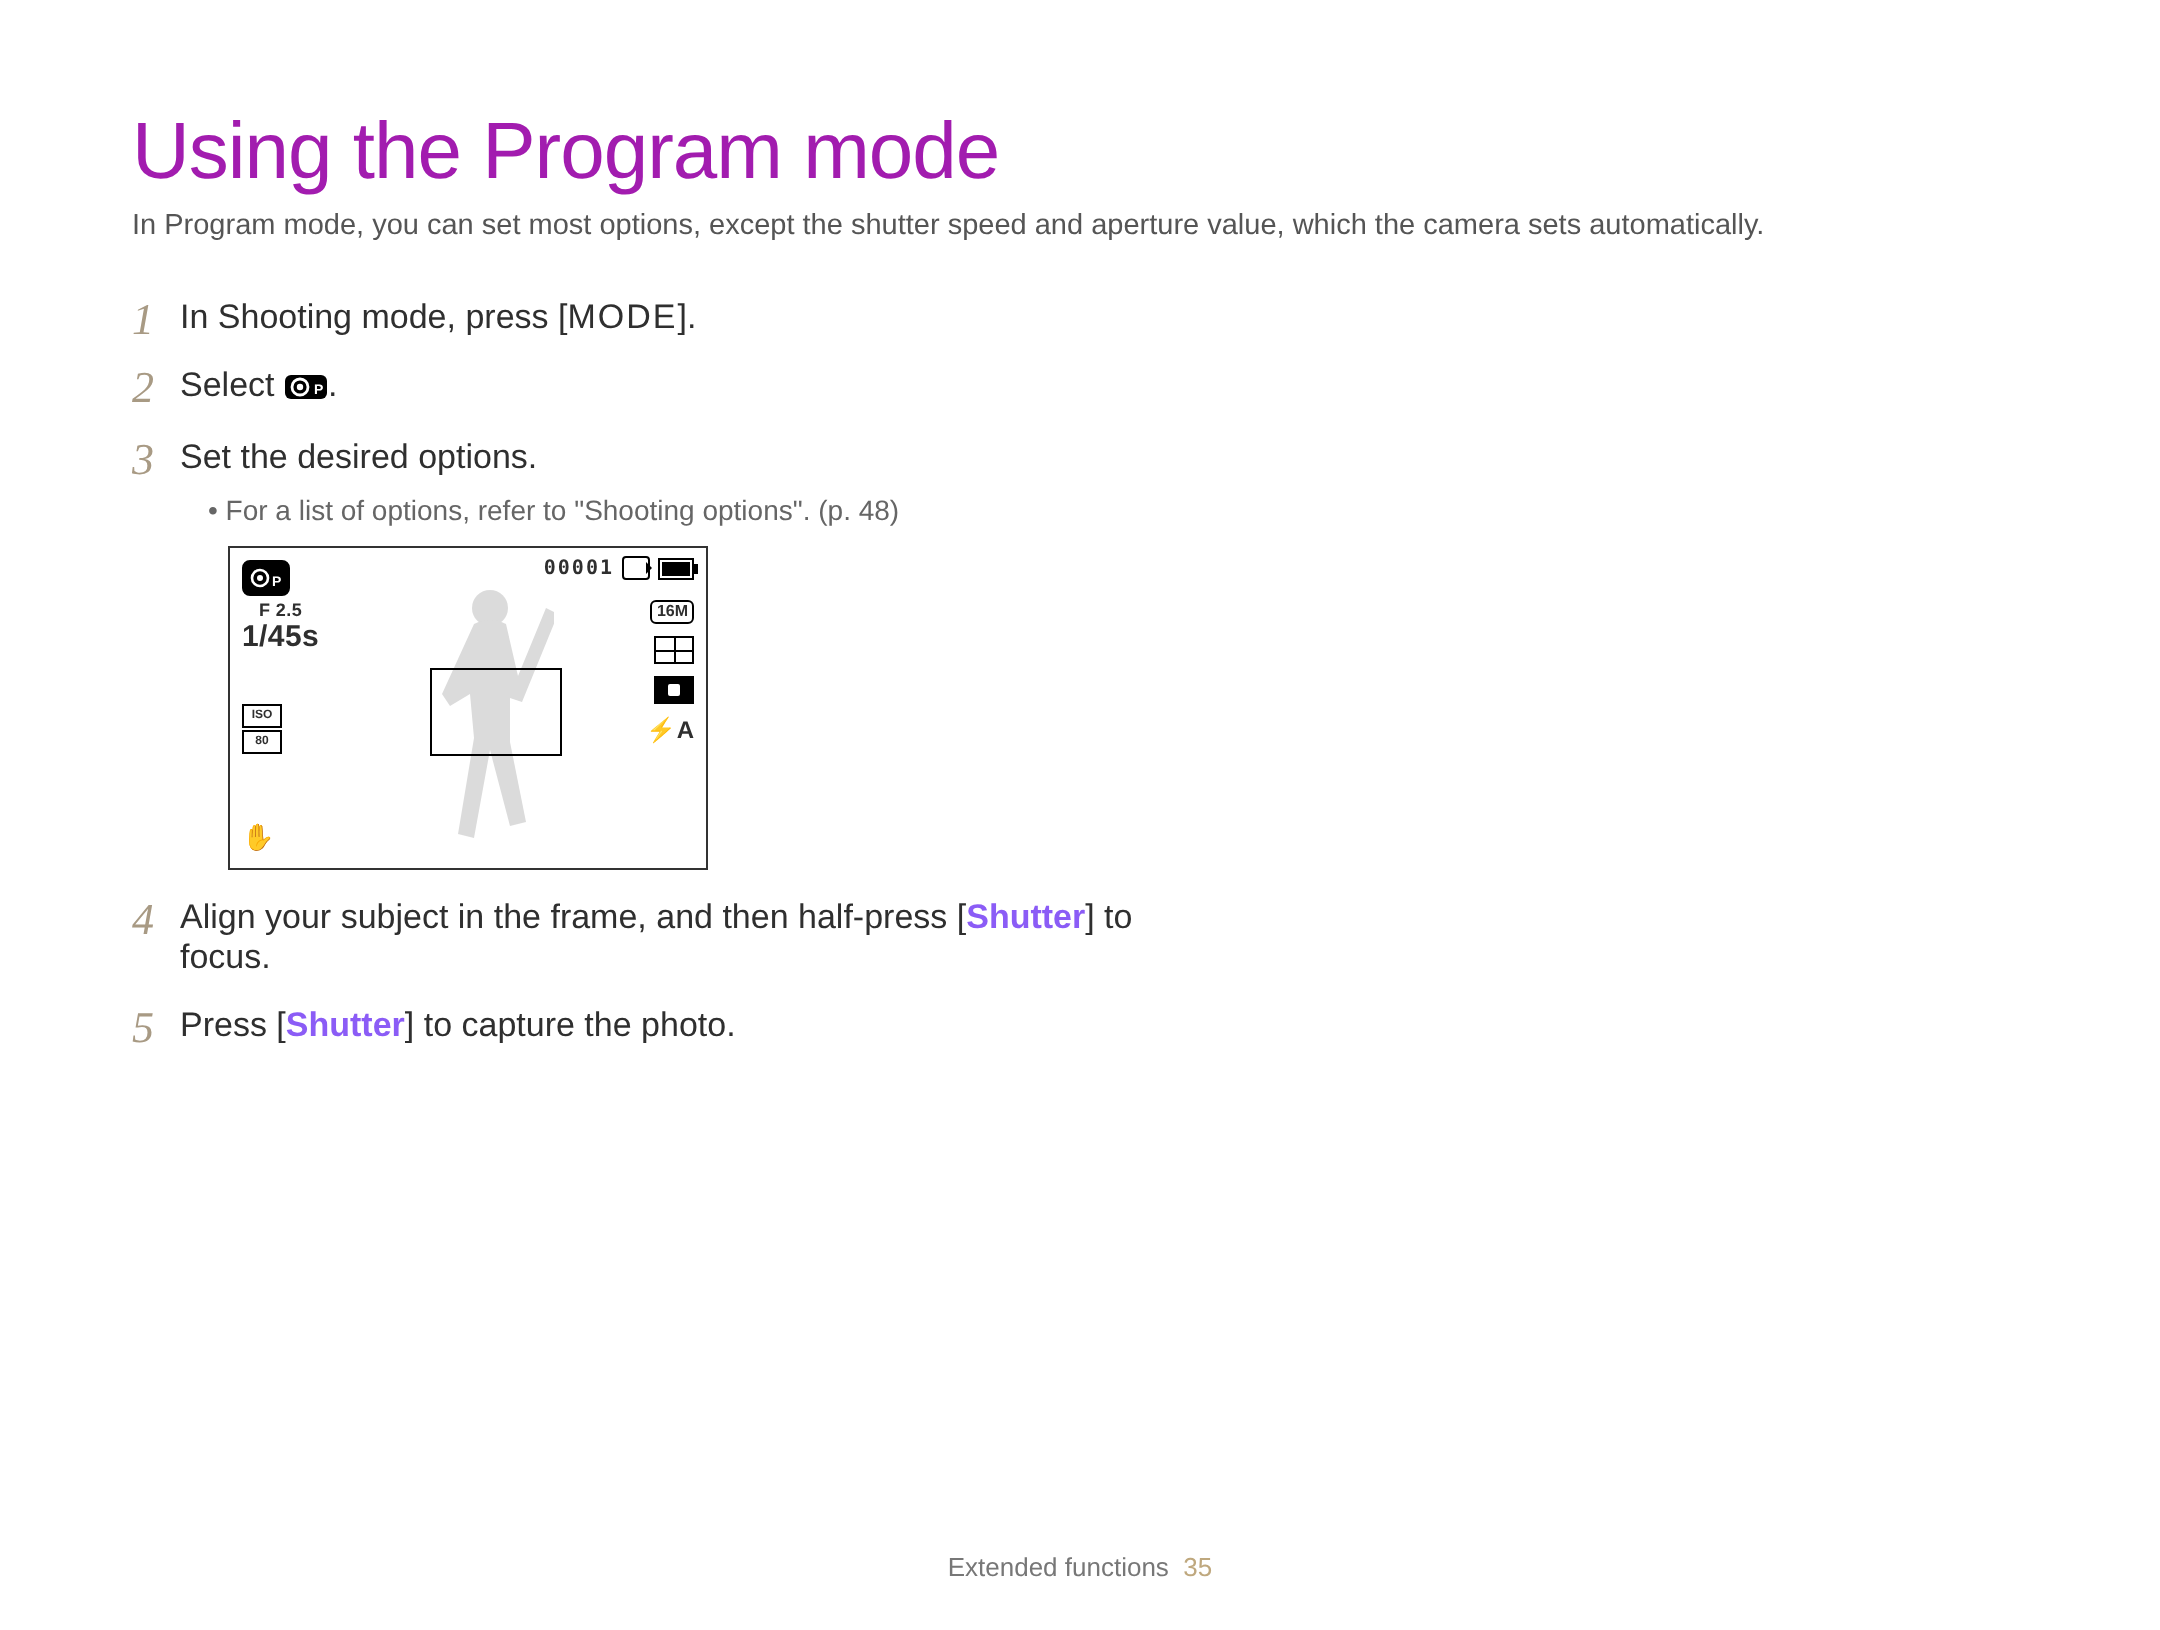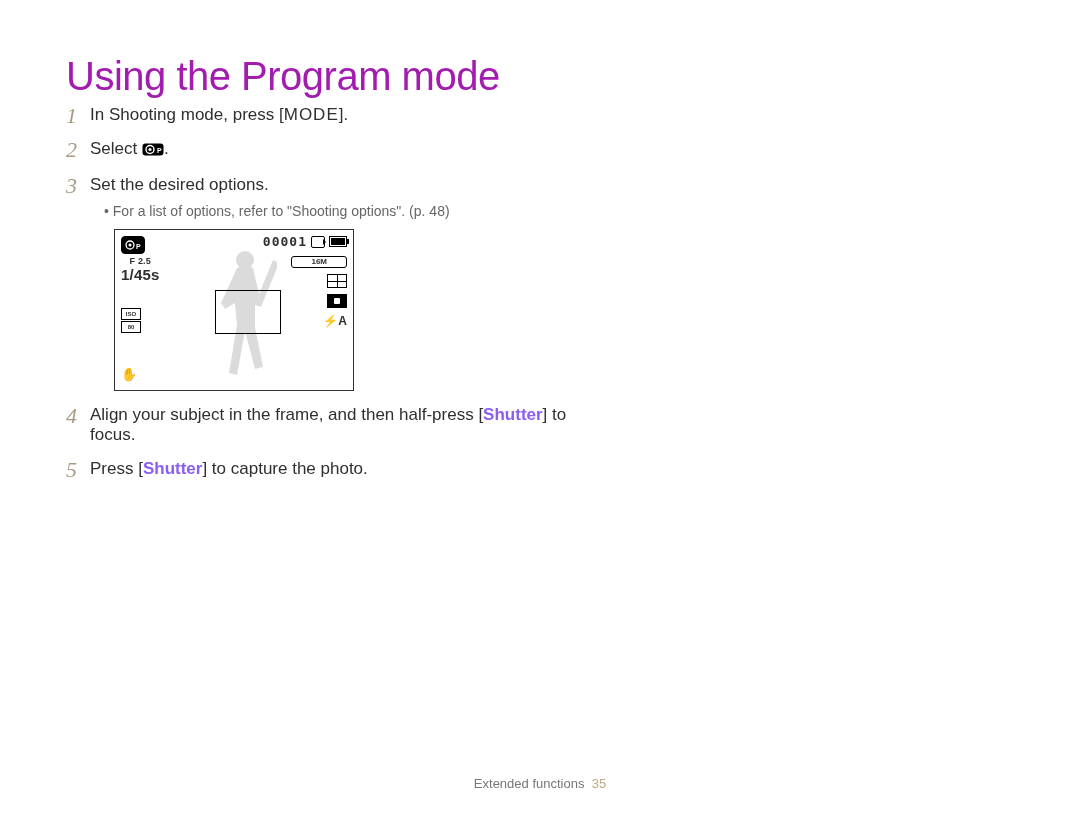--- a/index.html
+++ b/index.html
@@ -76,28 +76,28 @@
   }
   .lcd .tl{position:absolute;left:6px;top:6px;}
   .lcd .tl .mode-icon{width:22px;height:16px;border:1.5px solid #000;border-radius:4px;display:flex;align-items:center;justify-content:center;font-size:9px;font-weight:700;background:#000;color:#fff;}
   .lcd .tl .aperture{font-size:9px;font-weight:700;margin-top:2px;letter-spacing:0.2px;text-align:center;}
   .lcd .tl .shutter{font-size:15px;font-weight:700;letter-spacing:0.2px;}
   .lcd .ml{position:absolute;left:6px;top:78px;}
   .lcd .ml .iso-box{width:18px;height:10px;border:1.2px solid #000;font-size:6px;font-weight:700;display:flex;align-items:center;justify-content:center;margin-bottom:1px;}
   .lcd .bl{position:absolute;left:6px;bottom:6px;}
   .lcd .bl .ois{font-size:13px;}
   .lcd .tr{position:absolute;right:6px;top:4px;display:flex;align-items:center;gap:4px;}
-  .lcd .tr .counter{font-size:13px;font-weight:700;letter-spacing:1px;font-family:monospace;}
+  .lcd .tr .counter{font-size:10px;font-weight:700;letter-spacing:1px;font-family:monospace;}
   .lcd .tr .card{width:12px;height:10px;border:1.2px solid #000;border-radius:2px;position:relative;}
   .lcd .tr .card:after{content:"";position:absolute;right:-2px;top:2px;border-top:3px solid transparent;border-bottom:3px solid transparent;border-left:3px solid #000;}
   .lcd .tr .batt{width:16px;height:9px;border:1.2px solid #000;position:relative;}
   .lcd .tr .batt:after{content:"";position:absolute;right:-3px;top:2px;width:2px;height:5px;background:#000;}
   .lcd .tr .batt .fill{position:absolute;left:1px;top:1px;bottom:1px;right:1px;background:#000;}
   .lcd .rcol{position:absolute;right:6px;top:26px;display:flex;flex-direction:column;gap:6px;align-items:flex-end;}
-  .lcd .rcol .pill{border:1.4px solid #000;border-radius:3px;padding:0 19px;font-size:8px;font-weight:700;min-width:14px;text-align:center;line-height:10px;}
+  .lcd .rcol .pill{border:1.4px solid #000;border-radius:3px;padding:0 2px;font-size:8px;font-weight:700;min-width:14px;text-align:center;line-height:10px;}
   .lcd .rcol .grid-icon{width:18px;height:12px;border:1.2px solid #000;position:relative;}
   .lcd .rcol .grid-icon:before,.lcd .rcol .grid-icon:after{content:"";position:absolute;background:#000;}
   .lcd .rcol .grid-icon:before{left:0;right:0;top:50%;height:1px;}
   .lcd .rcol .grid-icon:after{top:0;bottom:0;left:50%;width:1px;}
   .lcd .rcol .meter-icon{width:18px;height:12px;border:1.2px solid #000;background:#000;position:relative;}
   .lcd .rcol .meter-icon:before{content:"";position:absolute;left:6px;top:3px;width:6px;height:6px;background:#fff;border-radius:1px;}
   .lcd .rcol .flash{font-size:12px;font-weight:700;}
   .lcd .subject{
     position:absolute;left:92px;top:16px;width:70px;height:138px;opacity:0.35;
   }
@@ -110,20 +110,21 @@
     font-size:13px;color:#777;
   }
   .footer .pnum{color:#bfa87e;}
   .bold{font-weight:700;color:#8b5cf6;}
 </style>
 </head>
 <body>
 
 <div class="page">
   <h1>Using the Program mode</h1>
+  <div class="intro">In Program mode, you can set most options, except the shutter speed and aperture value, which the camera sets automatically.</div>
 
   <ol class="steps">
     <li>
       <span class="num">1</span>
       <span>In Shooting mode, press [</span><span class="inline-mode">MODE</span><span>].</span>
     </li>
     <li>
       <span class="num">2</span>
       <span>Select </span>
       <span class="inline-icon">

